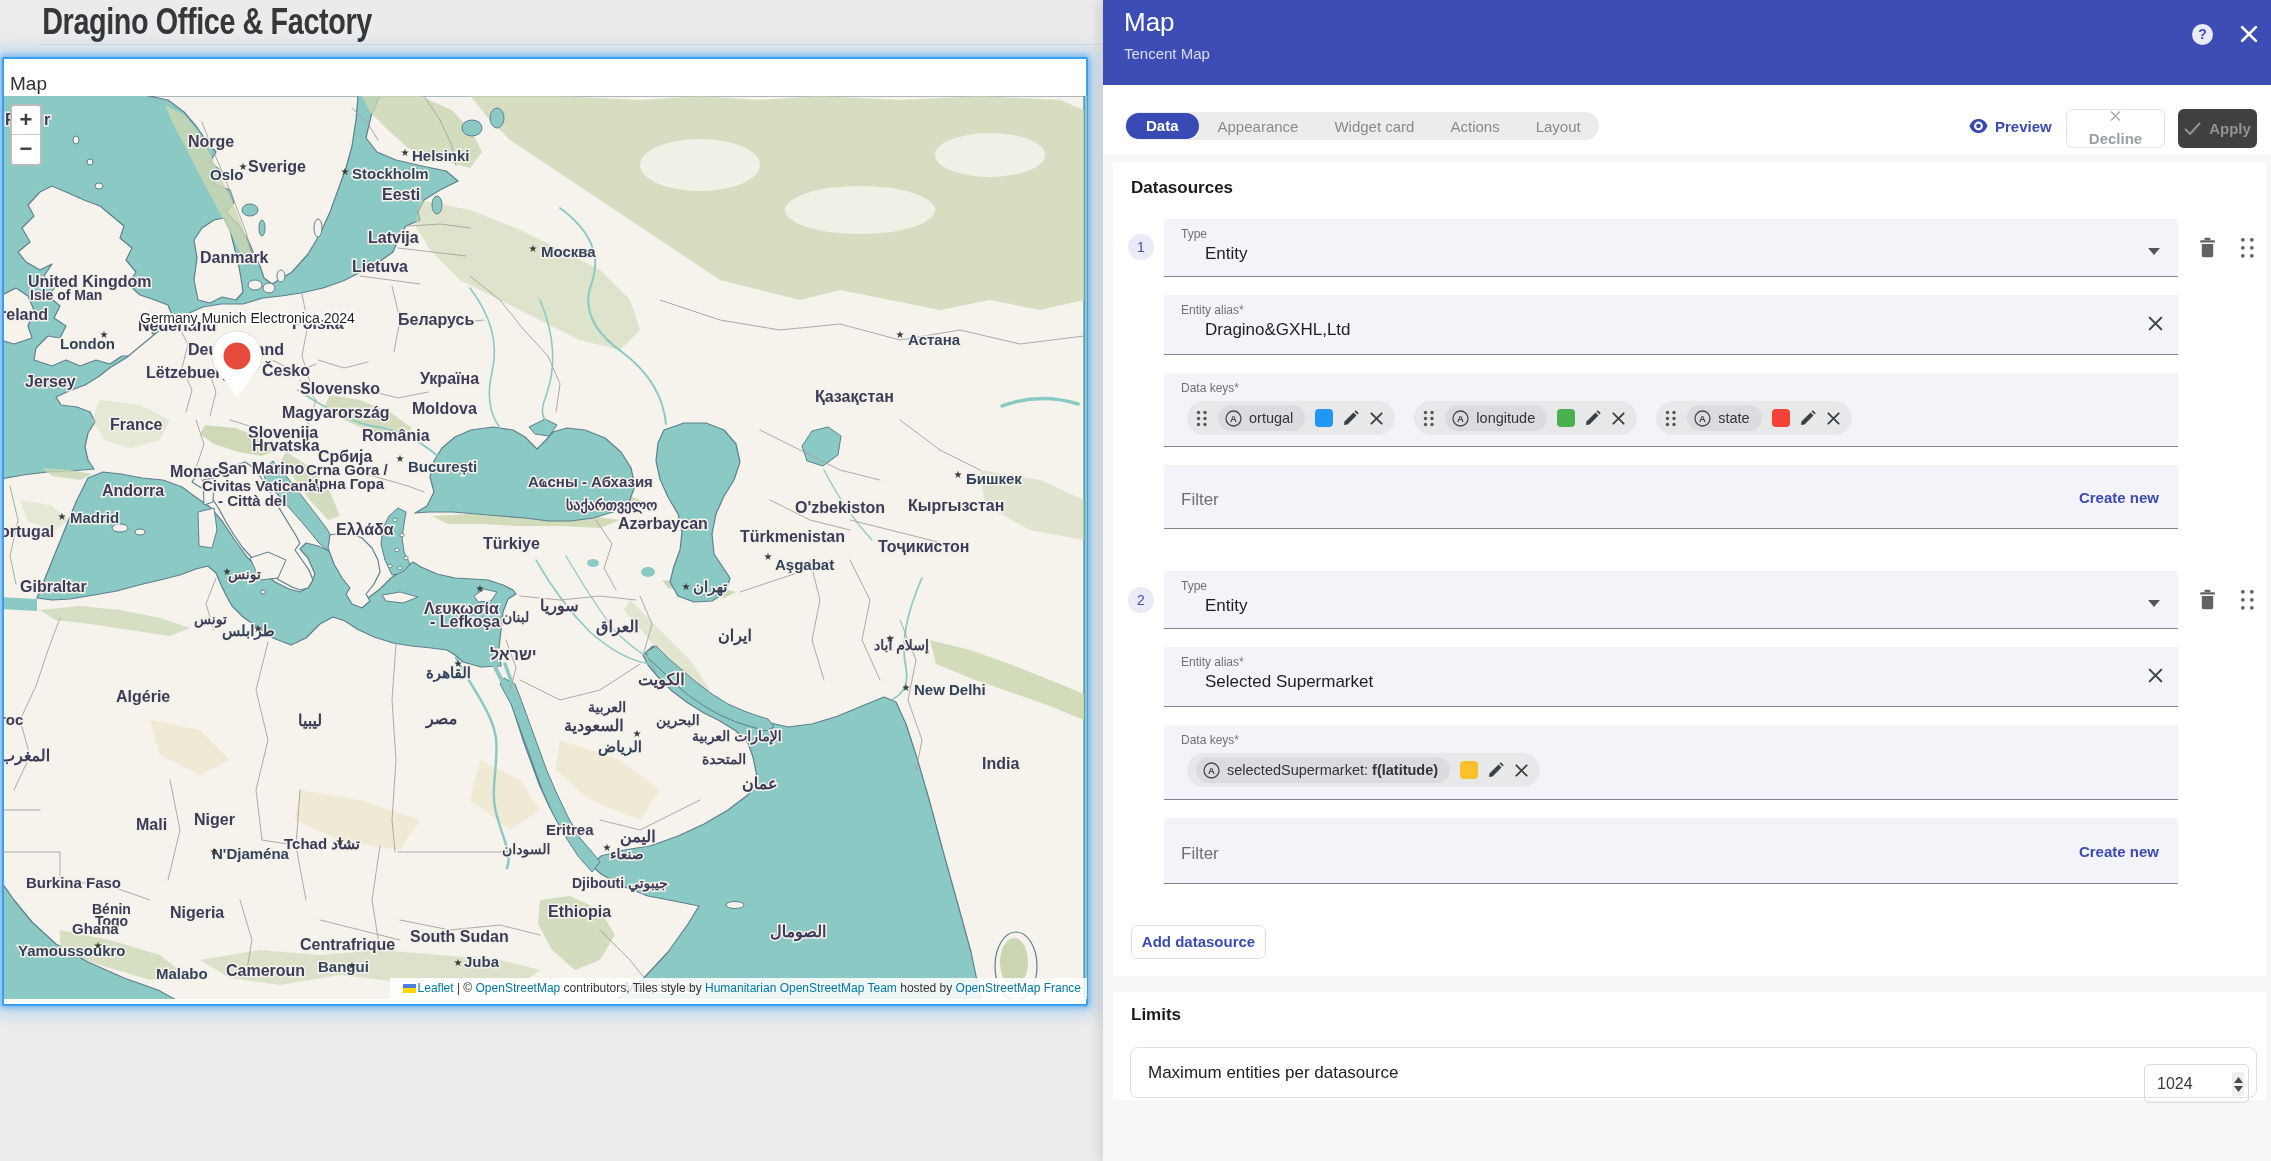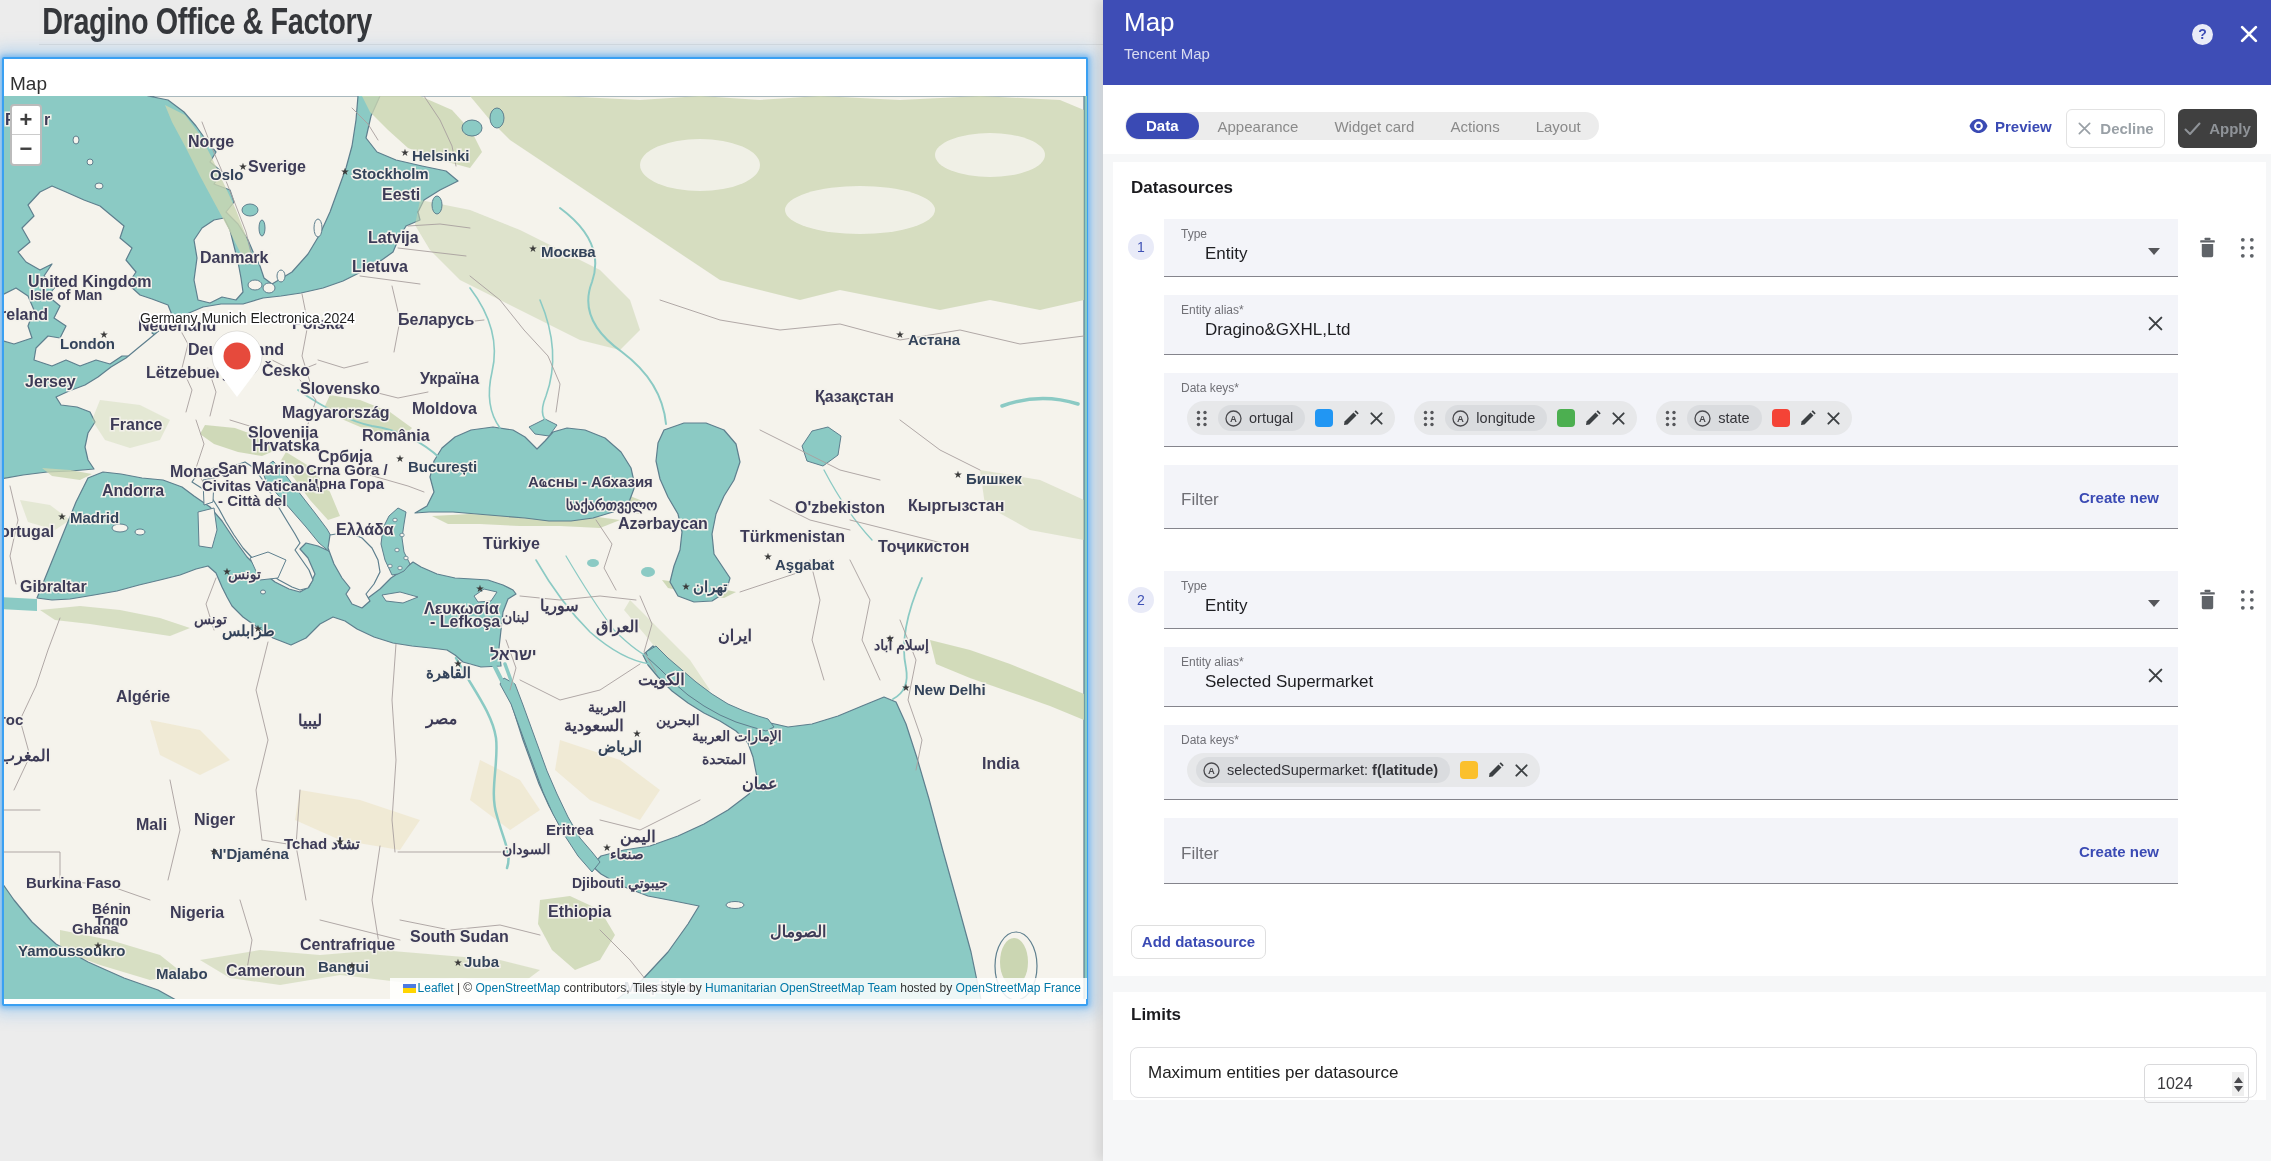--- a/index.html
+++ b/index.html
@@ -20,21 +20,21 @@
 #phead .t { position:absolute; left:21px; top:7px; font-size:26px; font-weight:500; color:#fff; }
 #phead .s { position:absolute; left:21px; top:45px; font-size:15px; color:rgba(255,255,255,0.8); }
 #phead .help { position:absolute; left:1089px; top:24px; width:21px; height:21px; border-radius:50%; background:#E9EBF7; color:#3E4DB6; font-weight:bold; font-size:14px; text-align:center; line-height:21px; }
 #phead .close { position:absolute; left:1136px; top:24px; }
 #toolbar { left:1103px; top:85px; width:1168px; height:69px; background:#fff; }
 #tabs { position:absolute; left:22px; top:27px; height:28px; background:#ECECEC; border-radius:14px; display:flex; align-items:center; }
 #tabs .tab { font-size:15px; font-weight:500; color:#8A8A8A; padding:0 18px; }
 #tabs .tab.act { background:#3A4AB4; color:#fff; font-weight:bold; border-radius:13px; height:26px; line-height:26px; margin:0 1px; padding:0 20px; }
 #preview { position:absolute; left:866px; top:26px; display:flex; align-items:center; gap:7px; color:#3A4AB4; font-size:15px; font-weight:bold; height:30px; }
 .btn { position:absolute; display:flex; align-items:center; justify-content:center; gap:8px; font-size:15px; font-weight:bold; border-radius:6px; }
-#bdecline { left:963px; top:24px; width:99px; height:39px; border:1px solid #E2E2E2; color:#99A0A6; background:#fff; }
+#bdecline { left:963px; top:24px; width:99px; height:39px; border:1px solid #E2E2E2; color:#99A0A6; background:#fff;flex-direction:column; }
 #bapply { left:1075px; top:24px; width:79px; height:39px; background:#404040; color:#8F9398; }
 .card { position:absolute; background:#ffffff; }
 #card1 { left:1113px; top:162px; width:1153px; height:814px; }
 #card2 { left:1113px; top:992px; width:1153px; height:108px; }
 .h2 { font-size:17px; font-weight:bold; color:#1A1A1E; }
 .badge { position:absolute; width:26px; height:26px; border-radius:50%; background:#E9EBF8; color:#3F51B5; font-size:14px; text-align:center; line-height:26px; }
 .field { position:absolute; left:51px; width:1014px; background:#F3F4F9; border-bottom:1px solid #84848C; padding:8px 0 0 17px; }
 .field .lbl { font-size:12px; color:#707076; margin-bottom:3px; }
 .field .val { font-size:17px; color:#1E1E22;margin-left:24px; }
 .field .ph { font-size:17px; color:#6F6F75; }

